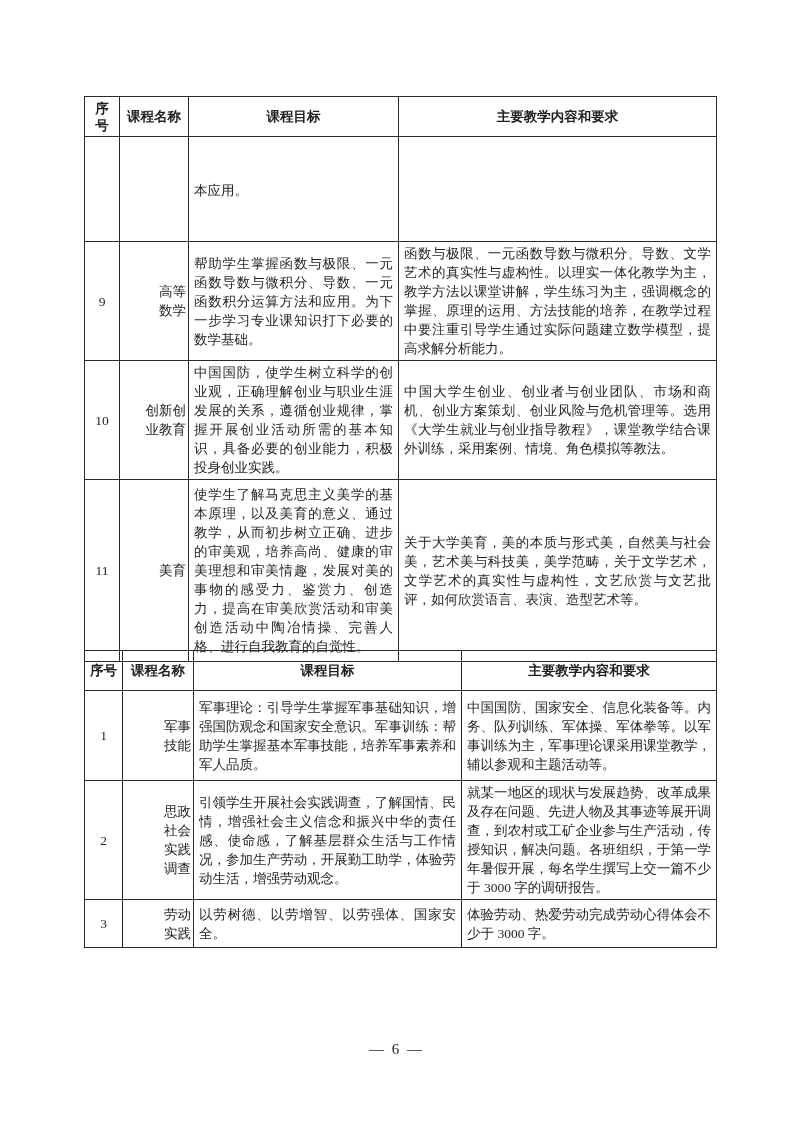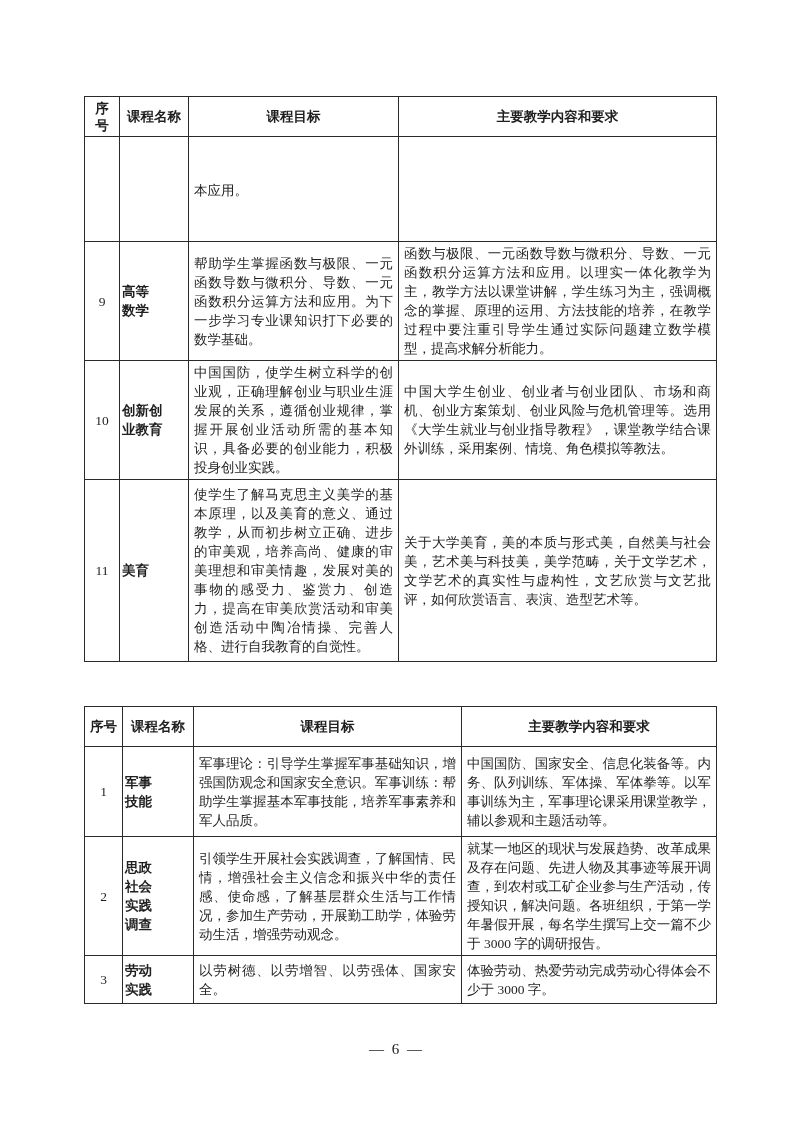--- a/index.html
+++ b/index.html
@@ -34,24 +34,23 @@
     text-align: center;
     font-size: 13.5px;
     line-height: 17px;
     padding: 2px;
   }
   .cell-no {
     text-align: center;
     padding: 2px;
   }
   .cell-name {
-    text-align: left;
+    text-align: right;
     padding: 2px;
     white-space: pre-line;
-    font-weight: bold;
   }
   .h-no { white-space: pre-line; }
   .cell-goal, .cell-content {
     padding: 2px 5px;
     text-align: justify;
     text-justify: inter-ideograph;
   }
   td.top-align { vertical-align: top; }
   td.top-align .pad-top { padding-top: 3px; }
   .table4-title {
@@ -103,40 +102,40 @@
         <td class="cell-goal top-align">
             <div class="pad-top">本应用。</div>
           </td>
         <td class="cell-content"></td>
       </tr>
       <tr style="height:115px;">
         <td class="cell-no">9</td>
         <td class="cell-name">高等
 数学</td>
         <td class="cell-goal">帮助学生掌握函数与极限、一元函数导数与微积分、导数、一元函数积分运算方法和应用。为下一步学习专业课知识打下必要的数学基础。</td>
-        <td class="cell-content">函数与极限、一元函数导数与微积分、导数、一元函数积分运算方法和应用。以理实一体化教学为主，教学方法以课堂讲解，学生练习为主，强调概念的掌握、原理的运用、方法技能的培养，在教学过程中要注重引导学生通过实际问题建立数学模型，提高求解分析能力。</td>
+        <td class="cell-content">函数与极限、一元函数导数与微积分、导数、文学艺术的真实性与虚构性。以理实一体化教学为主，教学方法以课堂讲解，学生练习为主，强调概念的掌握、原理的运用、方法技能的培养，在教学过程中要注重引导学生通过实际问题建立数学模型，提高求解分析能力。</td>
       </tr>
       <tr style="height:100px;">
         <td class="cell-no">10</td>
         <td class="cell-name">创新创
 业教育</td>
         <td class="cell-goal">中国国防，使学生树立科学的创业观，正确理解创业与职业生涯发展的关系，遵循创业规律，掌握开展创业活动所需的基本知识，具备必要的创业能力，积极投身创业实践。</td>
         <td class="cell-content">中国大学生创业、创业者与创业团队、市场和商机、创业方案策划、创业风险与危机管理等。选用《大学生就业与创业指导教程》，课堂教学结合课外训练，采用案例、情境、角色模拟等教法。</td>
       </tr>
       <tr style="height:182px;">
         <td class="cell-no">11</td>
         <td class="cell-name">美育</td>
         <td class="cell-goal">使学生了解马克思主义美学的基本原理，以及美育的意义、通过教学，从而初步树立正确、进步的审美观，培养高尚、健康的审美理想和审美情趣，发展对美的事物的感受力、鉴赏力、创造力，提高在审美欣赏活动和审美创造活动中陶冶情操、完善人格、进行自我教育的自觉性。</td>
         <td class="cell-content">关于大学美育，美的本质与形式美，自然美与社会美，艺术美与科技美，美学范畴，关于文学艺术，文学艺术的真实性与虚构性，文艺欣赏与文艺批评，如何欣赏语言、表演、造型艺术等。</td>
       </tr>
     </tbody>
   </table>
 
 
-  <table class="doc-table" style="top:706px; width:632px;">
+  <table class="doc-table" style="top:650px; width:632px;">
     <colgroup>
       <col style="width:38px;">
       <col style="width:71px;">
       <col style="width:268px;">
       <col style="width:255px;">
     </colgroup>
     <thead>
       <tr style="height:40px;">
         <th>序号</th>
         <th>课程名称</th>

